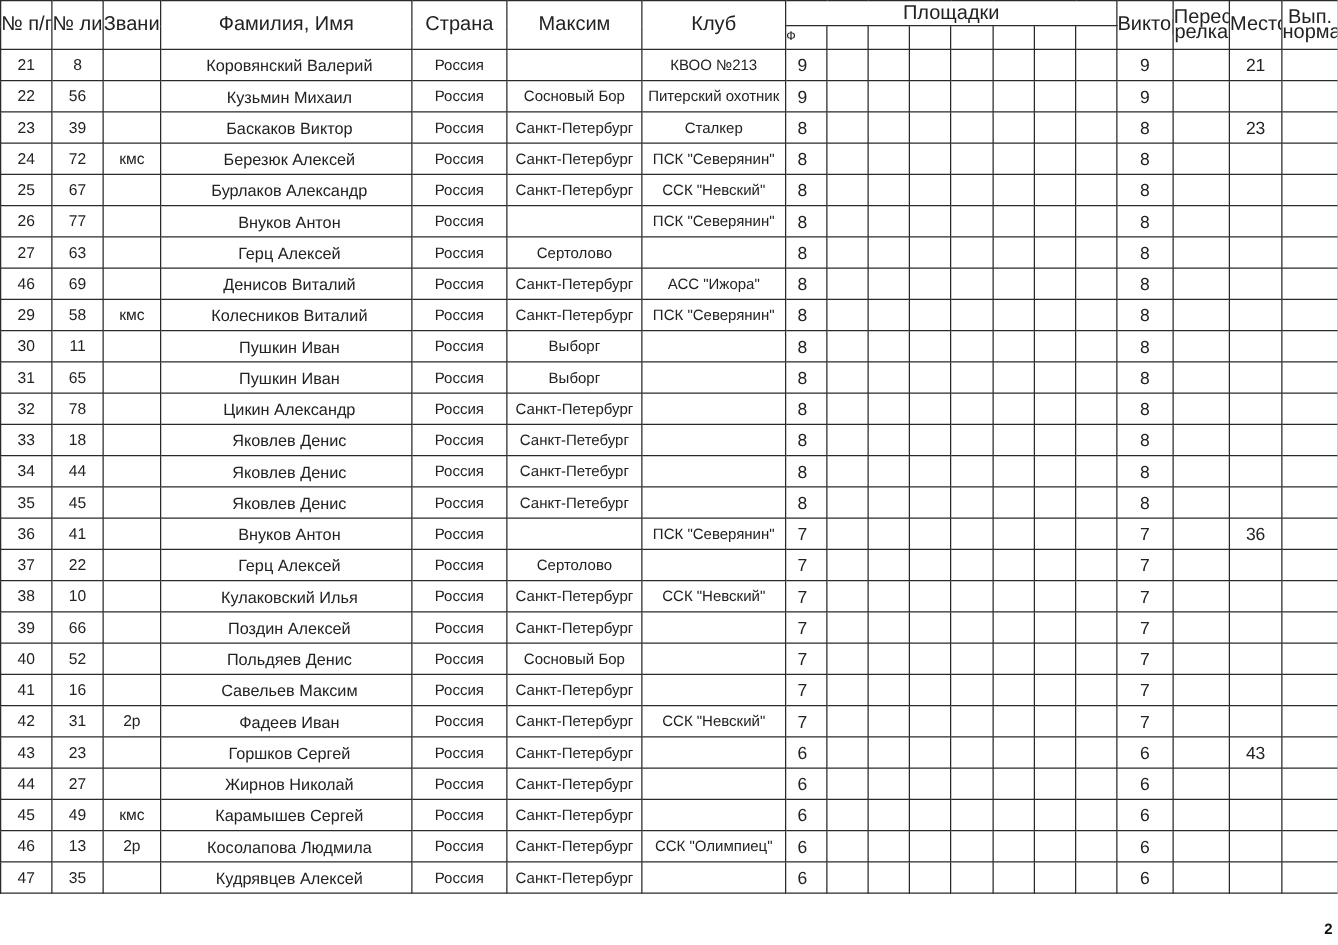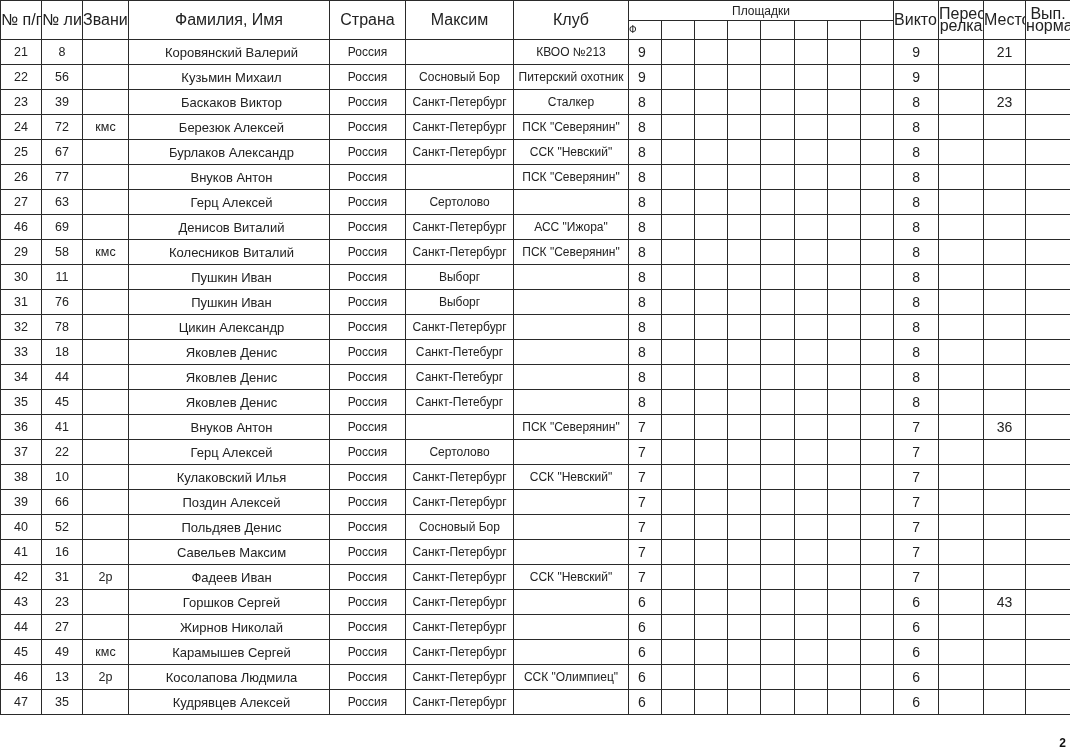--- a/index.html
+++ b/index.html
@@ -2,21 +2,21 @@
 <html><head>
 <meta charset="utf-8">
 <style>
   html, body { margin: 0; padding: 0; background: #ffffff; }
   body { width: 1070px; height: 756px; position: relative; overflow: hidden;
          font-family: "Liberation Sans", sans-serif; color: #222; }
   table.results { position: absolute; left: 0; top: 0; border-collapse: collapse; table-layout: fixed; width: 1070px; }
   table.results td, table.results th { border: 1px solid #2a2a2a; padding: 0; font-weight: normal; overflow: hidden; white-space: nowrap; }
   th { font-size: 16px; line-height: 12px; text-align: center; vertical-align: middle; }
   th.h-left { text-align: center; padding-left: 4px; }
-  th.grp { height: 19px; font-size: 12px; }
+  th.grp { height: 19px; font-size: 16px; }
   th.sub { height: 18px; font-size: 10px; text-align: left; padding-left: 9px; }
   tr.row td { height: 24px; font-size: 12.5px; text-align: center; vertical-align: middle; }
   td.num { font-size: 14px; }
   td.name { text-align: center; padding-left: 5px !important; font-size: 13px !important; }
   td.club, td.city, td.country { font-size: 12px !important; }
   td.f { text-align: left !important; padding-left: 9px !important; font-size: 14px !important; }
   td.sum { font-size: 14px !important; }
   td.place { font-size: 14px !important; }
   .page-number { position: absolute; right: 4px; bottom: 6px; font-size: 12px; font-weight: bold; color: #111; }
 </style>
@@ -277,21 +277,21 @@
         <td></td>
         <td></td>
         <td></td>
         <td class="sum">8</td>
         <td></td>
         <td class="place"></td>
         <td></td>
       </tr>
       <tr class="row">
         <td class="num">31</td>
-        <td class="num">76</td>
+        <td class="num">65</td>
         <td></td>
         <td class="name">Пушкин Иван</td>
         <td class="country">Россия</td>
         <td class="city">Выборг</td>
         <td class="club"></td>
         <td class="f">8</td>
         <td></td>
         <td></td>
         <td></td>
         <td></td>

